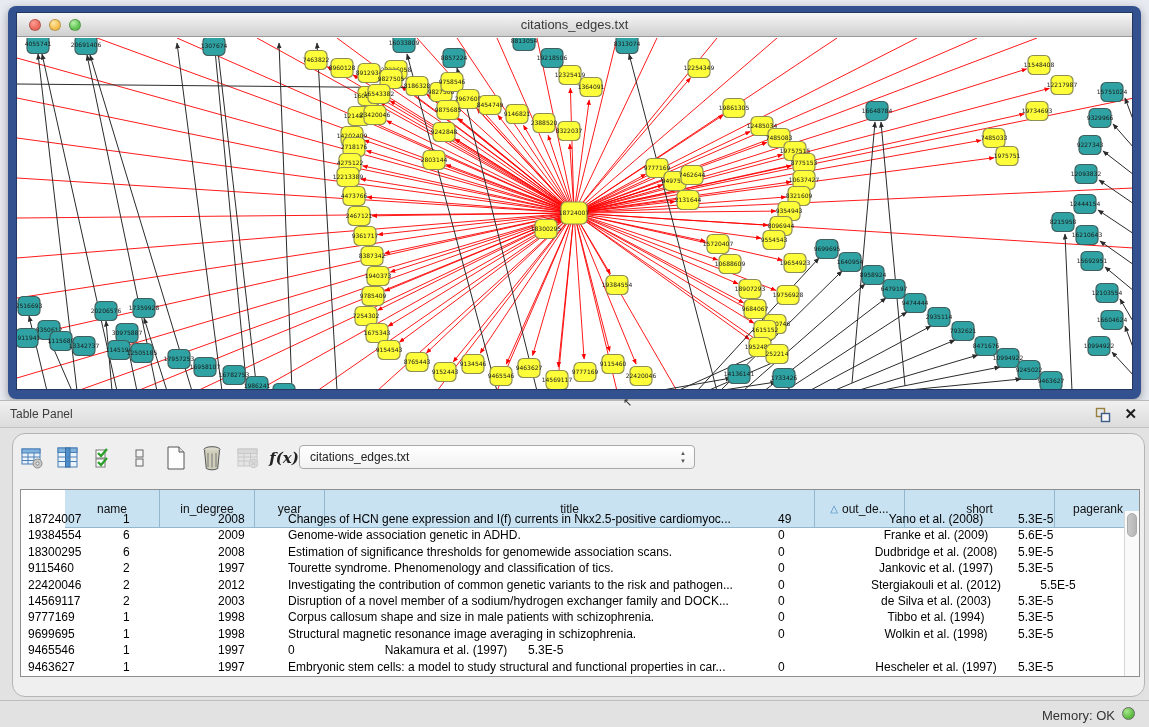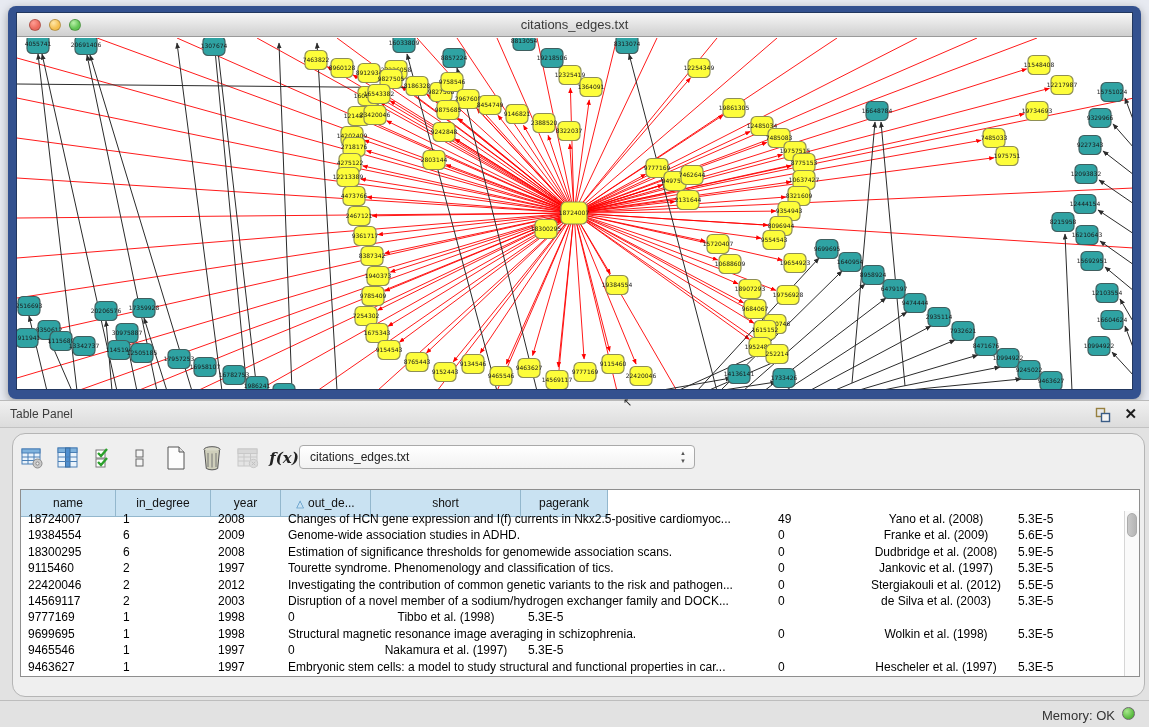--- a/index.html
+++ b/index.html
@@ -42,21 +42,21 @@
   .fx { font-family:"DejaVu Serif", serif; font-style:italic; font-size:15px; font-weight:bold; color:#222; }
   #table-select { position:absolute; left:282px; top:3px; width:396px; height:24px;
     background:linear-gradient(#ffffff,#f2f2f2); border:1px solid #a9a9a9; border-radius:4px;
     font-size:12px; color:#222; display:flex; align-items:center; padding-left:10px; cursor:pointer; }
   #table-select .arrows { position:absolute; right:8px; top:3px; font-size:6px; line-height:8px;
     color:#555; text-align:center; }
 
   
   #data-table { position:absolute; left:7px; top:55px; width:1120px; height:188px;
     background:#fff; border:1px solid #8e8e8e; overflow:hidden; }
-  #thead { position:absolute; left:0; top:0; height:27px; display:flex; }
+  #thead { position:absolute; left:0; top:0; height:38px; display:flex;padding-left:44px; }
   .th { background:#c9e2f2; border-right:1px solid #93b7cd; border-bottom:1px solid #93b7cd;
     font-size:12px; color:#111; display:flex; align-items:center; justify-content:center; cursor:pointer; }
   .sort-tri { color:#3f86bc; font-size:10px; margin-right:4px; }
   #tbody { position:absolute; left:0; top:21px; right:15px; bottom:0; }
   .tr { display:flex; height:16.4px; cursor:default; }
   .td { font-size:12px; color:#000; white-space:nowrap; overflow:hidden; padding:1px 0 0 7px; }
   .td.center { text-align:center; padding-left:0; }
   #vscroll { position:absolute; right:0; top:21px; bottom:0; width:15px;
     background:#fafafa; border-left:1px solid #d6d6d6; }
   #vthumb { position:absolute; left:2px; top:2px; width:10px; height:24px;
@@ -596,20 +596,23 @@
       <div id="thead">
           <div class="th" style="width: 95px;">
             <span>name</span>
           </div>
           <div class="th" style="width: 95px;">
             <span>in_degree</span>
           </div>
           <div class="th" style="width: 70px;">
             <span>year</span>
           </div>
+          <div class="th" style="width: 490px;">
+            <span>title</span>
+          </div>
           <div class="th" style="width: 90px;">
             <span class="sort-tri">△</span>
             <span>out_de...</span>
           </div>
           <div class="th" style="width: 150px;">
             <span>short</span>
           </div>
           <div class="th" style="width: 87px;">
             <span>pagerank</span>
           </div>
@@ -621,21 +624,21 @@
             <div class="td" style="width: 70px;">2008</div>
             <div class="td" style="width: 490px;">Changes of HCN gene expression and I(f) currents in Nkx2.5-positive cardiomyoc...</div>
             <div class="td" style="width: 90px;">49</div>
             <div class="td center" style="width: 150px;">Yano et al. (2008)</div>
             <div class="td" style="width: 87px;">5.3E-5</div>
           </div>
           <div class="tr">
             <div class="td" style="width: 95px;">19384554</div>
             <div class="td" style="width: 95px;">6</div>
             <div class="td" style="width: 70px;">2009</div>
-            <div class="td" style="width: 490px;">Genome-wide association studies in ADHD.</div>
+            <div class="td" style="width: 490px;">Genome-wide association genetic in ADHD.</div>
             <div class="td" style="width: 90px;">0</div>
             <div class="td center" style="width: 150px;">Franke et al. (2009)</div>
             <div class="td" style="width: 87px;">5.6E-5</div>
           </div>
           <div class="tr">
             <div class="td" style="width: 95px;">18300295</div>
             <div class="td" style="width: 95px;">6</div>
             <div class="td" style="width: 70px;">2008</div>
             <div class="td" style="width: 490px;">Estimation of significance thresholds for genomewide association scans.</div>
             <div class="td" style="width: 90px;">0</div>
@@ -651,37 +654,38 @@
             <div class="td center" style="width: 150px;">Jankovic et al. (1997)</div>
             <div class="td" style="width: 87px;">5.3E-5</div>
           </div>
           <div class="tr">
             <div class="td" style="width: 95px;">22420046</div>
             <div class="td" style="width: 95px;">2</div>
             <div class="td" style="width: 70px;">2012</div>
             <div class="td" style="width: 490px;">Investigating the contribution of common genetic variants to the risk and pathogen...</div>
             <div class="td" style="width: 90px;">0</div>
             <div class="td center" style="width: 150px;">Stergiakouli et al. (2012)</div>
-            <div class="td" style="width: 87px;">5.5E-5</div>
+            <div class="td" style="width: 87px; text-align: center;">5.5E-5</div>
           </div>
           <div class="tr">
             <div class="td" style="width: 95px;">14569117</div>
             <div class="td" style="width: 95px;">2</div>
             <div class="td" style="width: 70px;">2003</div>
             <div class="td" style="width: 490px;">Disruption of a novel member of a sodium/hydrogen exchanger family and DOCK...</div>
             <div class="td" style="width: 90px;">0</div>
             <div class="td center" style="width: 150px;">de Silva et al. (2003)</div>
             <div class="td" style="width: 87px;">5.3E-5</div>
           </div>
           <div class="tr">
             <div class="td" style="width: 95px;">9777169</div>
             <div class="td" style="width: 95px;">1</div>
             <div class="td" style="width: 70px;">1998</div>
-            <div class="td" style="width: 90px;">0</div>
-            <div class="td center" style="width: 150px;">Tibbo et al. (1998)</div>
+            <div class="td" style="width: 490px;">Corpus callosum shape and size in male patients with schizophrenia.</div>
+            <div class="td" style="width: 90px;">0</div>
+            <div class="td center" style="width: 150px;">Tibbo et al. (1994)</div>
             <div class="td" style="width: 87px;">5.3E-5</div>
           </div>
           <div class="tr">
             <div class="td" style="width: 95px;">9699695</div>
             <div class="td" style="width: 95px;">1</div>
             <div class="td" style="width: 70px;">1998</div>
             <div class="td" style="width: 490px;">Structural magnetic resonance image averaging in schizophrenia.</div>
             <div class="td" style="width: 90px;">0</div>
             <div class="td center" style="width: 150px;">Wolkin et al. (1998)</div>
             <div class="td" style="width: 87px;">5.3E-5</div>

